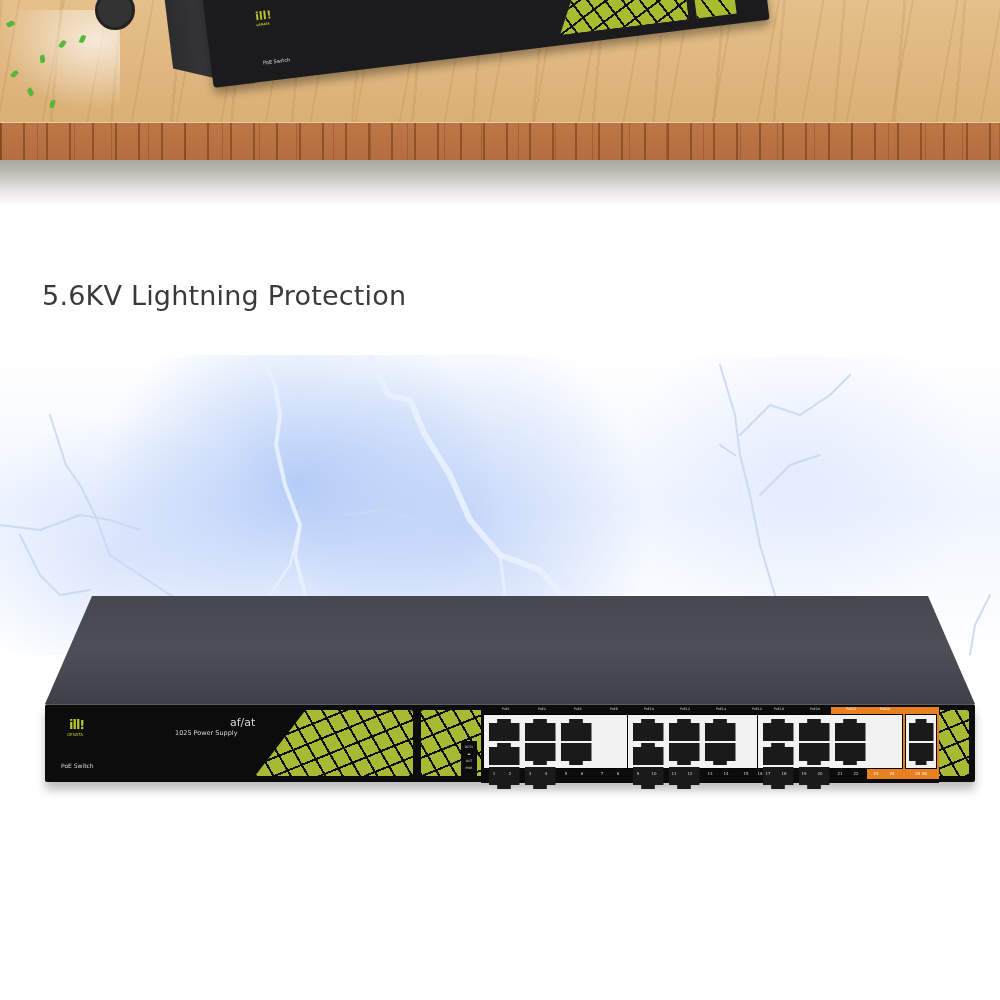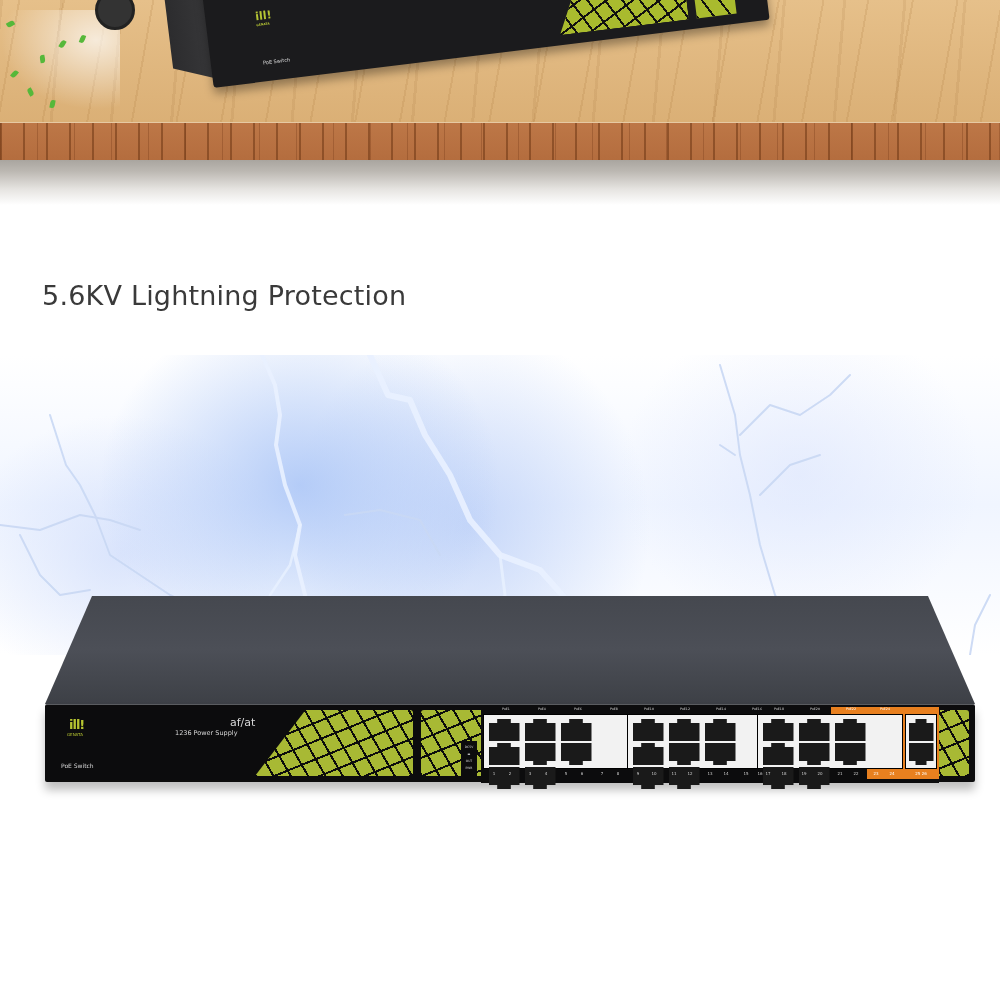--- a/index.html
+++ b/index.html
@@ -209,21 +209,21 @@
   </svg>
 </div>
 
 <div class="switch">
   <div class="top-lid-wide"></div>
 
   <div class="front">
     <div class="logo-mark">ill!</div>
     <div class="logo-text">GENATA</div>
     <div class="model-top">af/at</div>
-    <div class="model-bottom">1236 Power Supply</div>
+    <div class="model-bottom">1025 Power Supply</div>
     <div class="product-name">PoE Switch</div>
 
     <div class="green-panel-left"></div>
     <div class="green-panel-right"></div>
 
     <div class="led-box">
       <div>DC5V</div>
       <div>▬</div>
       <div>OUT</div>
       <div>PWR</div>

